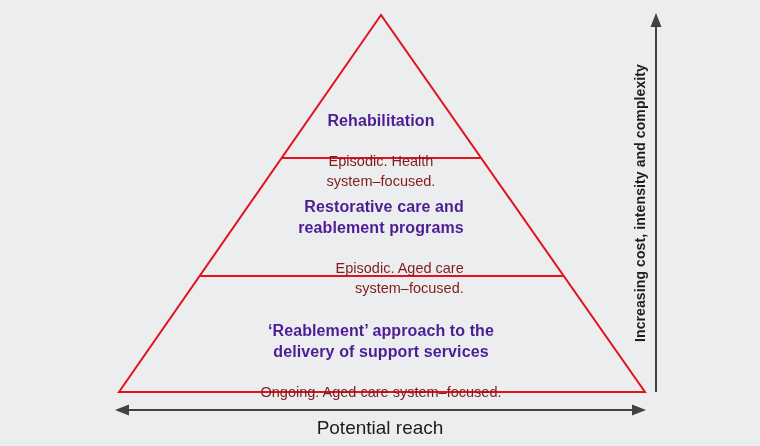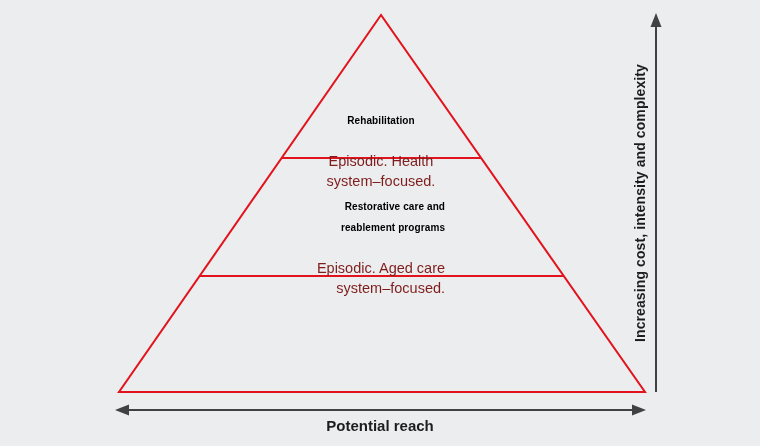--- a/index.html
+++ b/index.html
@@ -13,36 +13,36 @@
   }
   .layer { position: absolute; top: 0; left: 0; }
   .tier-label {
     position: absolute;
     transform: translateX(-50%);
     text-align: center;
     white-space: pre-line;
   }
   .tier-title {
     font-weight: bold;
-    font-size: 10px;
+    font-size: 16px;
     line-height: 21px;
-    color: #000000;
+    color: #4c1d95;
     letter-spacing: 0.1px;
   }
   .tier-sub {
     font-size: 14.5px;
     line-height: 20px;
     color: #7f1d1d;
     margin-top: 2px;
   }
   .h-label {
     position: absolute;
     transform: translateX(-50%);
-    font-weight: bold;
-    font-size: 15px;
+    font-weight: normal;
+    font-size: 19px;
     color: #1d1d1f;
     white-space: nowrap;
   }
   .v-label {
     position: absolute;
     transform: translate(-50%, -50%) rotate(-90deg);
     font-weight: bold;
     font-size: 14px;
     color: #1d1d1f;
     white-space: nowrap;
@@ -75,18 +75,23 @@
 system–focused.</div>
   </div>
 
   <div class="tier-label" style="left:381px; top:178px;text-align:right;">
     <div class="tier-title">Restorative care and
 reablement programs</div>
     <div class="tier-sub">Episodic. Aged care
 system–focused.</div>
   </div>
 
+  <div class="tier-label" style="left:381px; top:302px;">
+    <div class="tier-title">‘Reablement’ approach to the
+delivery of support services</div>
+    <div class="tier-sub">Ongoing. Aged care system–focused.</div>
+  </div>
 
   <div class="v-label" style="left:640px; top:203px;">Increasing cost, intensity and complexity</div>
 
   <div class="h-label" style="left:380px; top:417px;">Potential reach</div>
 
 </div>
 
 </body></html>

